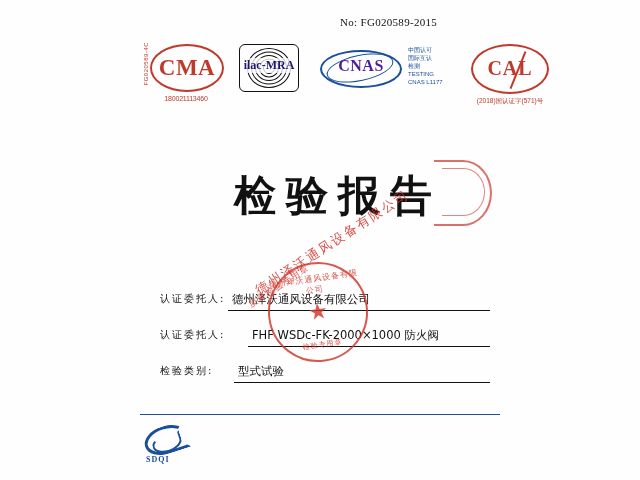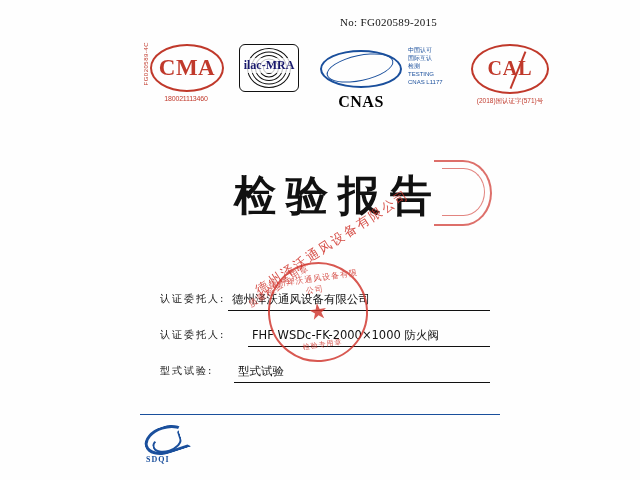--- a/index.html
+++ b/index.html
@@ -149,24 +149,23 @@
     border: 1.5px solid #1a4f9c;
     border-radius: 50%;
     transform: rotate(-12deg);
   }
   .cnas-word {
     position: absolute;
     left: 0; right: 0; top: 13px;
     text-align: center;
     font-size: 16px;
     font-weight: bold;
-    color: #000000;
+    color: #4c1d95;
     letter-spacing: 0.5px;
     font-family: "Liberation Serif", serif;
-    margin-top: 36px;
   }
 
   
   .cnas-info {
     left: 268px;
     width: 56px;
     font-size: 6px;
     line-height: 1.35;
     color: #1a4f9c;
     padding-top: 2px;
@@ -504,21 +503,21 @@
       <span class="field-line"></span>
     </div>
 
     <div class="field-row">
       <span class="field-label">认证委托人:</span>
       <span class="field-value" style="left:92px;text-align:right;">FHF WSDc-FK-2000×1000 防火阀</span>
       <span class="field-line" style="left:88px;"></span>
     </div>
 
     <div class="field-row">
-      <span class="field-label">型式试验:</span>
+      <span class="field-label">检验类别:</span>
       <span class="field-value" style="left:78px;">型式试验</span>
       <span class="field-line" style="left:74px;"></span>
     </div>
 
   </div>
 
   <div class="stamp">
     <div class="stamp-arc">德州泽沃通风设备有限公司</div>
     <div class="stamp-star">★</div>
     <div class="stamp-bottom">检验专用章</div>

